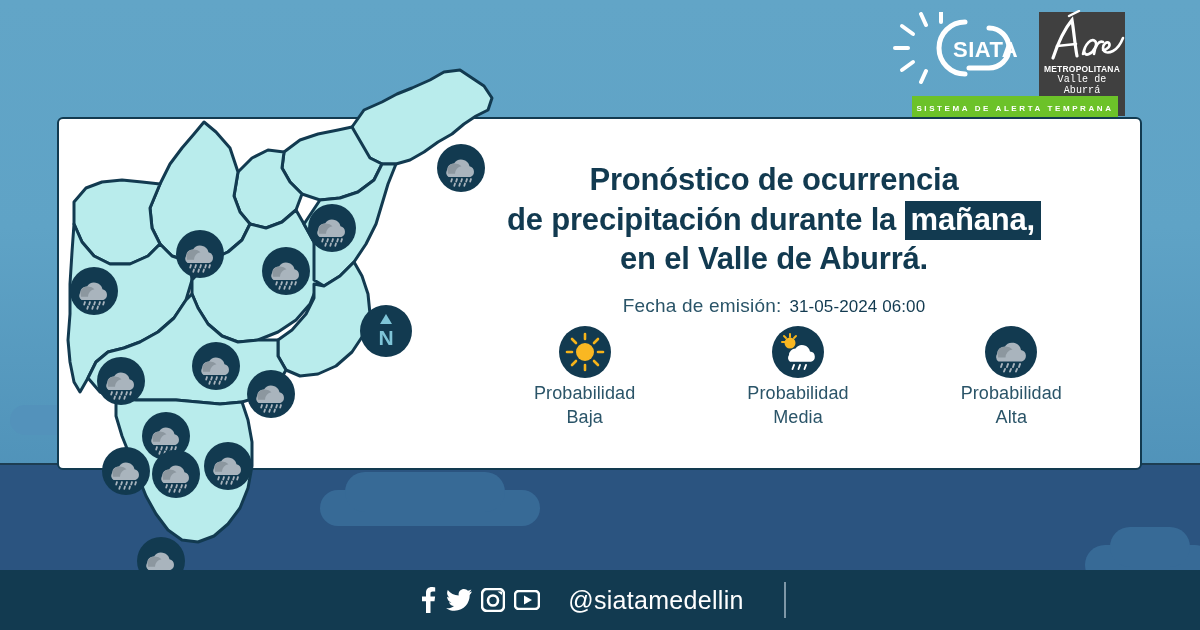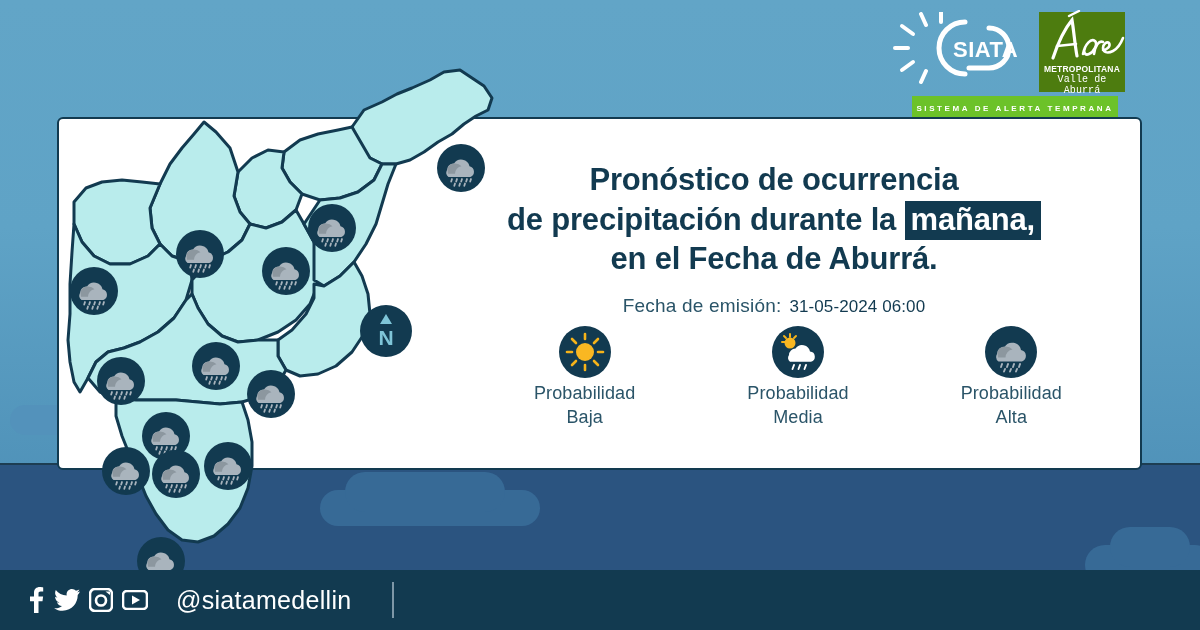--- a/index.html
+++ b/index.html
@@ -27,37 +27,37 @@
   #bg-cloud-1 { left:320px; top:490px; width:220px; height:36px; }
   #bg-cloud-1b { left:345px; top:472px; width:160px; height:40px; border-radius:50px; }
   #bg-cloud-2 { left:1085px; top:545px; width:130px; height:40px; border-radius:60px; }
   #bg-cloud-2b { left:1110px; top:527px; width:80px; height:40px; border-radius:50px; }
   #bg-cloud-3 { left:10px; top:405px; width:120px; height:30px; background:#5392bb; border-radius:40px;}
 
   
   #footer {
     position:absolute; left:0; top:570px; width:1200px; height:60px;
     background:#123a50;
-    display:flex; align-items:center; justify-content:flex-start;padding-left:27px;
+    display:flex; align-items:center; justify-content:center;padding-left:27px;
   }
   #footer-inner { display:flex; align-items:center; gap:18px; }
   .social-icons { display:flex; align-items:center; gap:9px; }
   .social-icons svg { display:block; }
   #footer-handle {
     color:#ffffff; font-size:25px; letter-spacing:0.3px; margin-left:10px;
   }
   #footer-divider { width:2px; height:36px; background:#7e97a7; margin:0 22px; }
   #footer-url { color:#ffffff; font-size:25px; letter-spacing:0.3px; }
 
   
   #logo-area { position:absolute; left:893px; top:12px; width:232px; height:96px; }
   #siata-logo { position:absolute; left:0; top:0; width:140px; height:72px; }
   #area-logo {
-    position:absolute; left:146px; top:0px; width:86px; height:80px;
-    background:#4d7c0f;
+    position:absolute; left:146px; top:0px; width:86px; height:104px;
+    background:#404040;
   }
   #area-script { position:absolute; left:0; top:-2px; width:86px; height:58px; }
   #area-metro {
     position:absolute; left:0; top:52px; width:86px; text-align:center;
     color:#fff; font-size:8.5px; font-weight:bold; letter-spacing:0.2px;
   }
   #area-valle {
     position:absolute; left:0; top:62px; width:86px; text-align:center;
     color:#fff; font-size:10px; letter-spacing:0.1px;font-family:Liberation Mono, monospace;
   }
@@ -442,21 +442,21 @@
     </div>
   </div>
 
 <div id="panel">
   <div id="title">
     <div>Pronóstico de ocurrencia</div>
     <div>
       <span>de precipitación durante la</span>
       <span class="hl">mañana,</span>
     </div>
-    <div>en el Fecha de Aburrá.</div>
+    <div>en el Valle de Aburrá.</div>
   </div>
   <div id="emission-row">
     <span id="emission-label">Fecha de emisión:</span>
     <span id="emission-value">31-05-2024 06:00</span>
   </div>
 </div>
 
 <div id="legend">
 
   <div class="legend-item">

